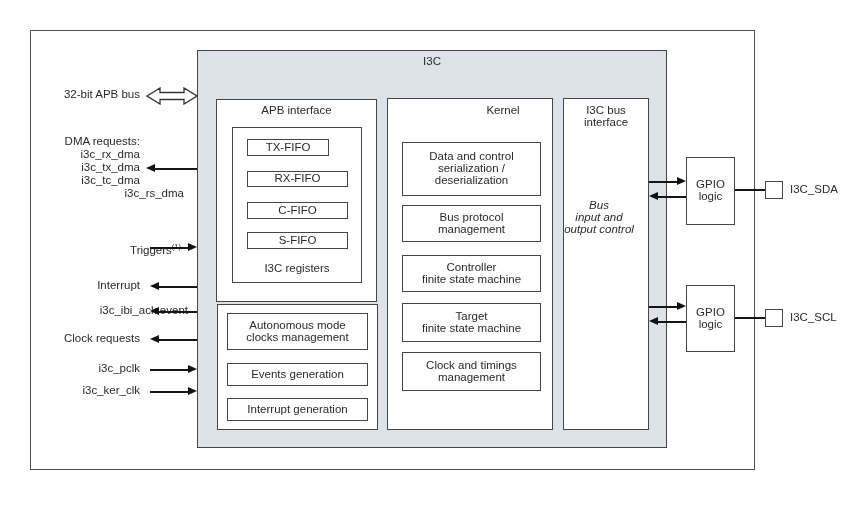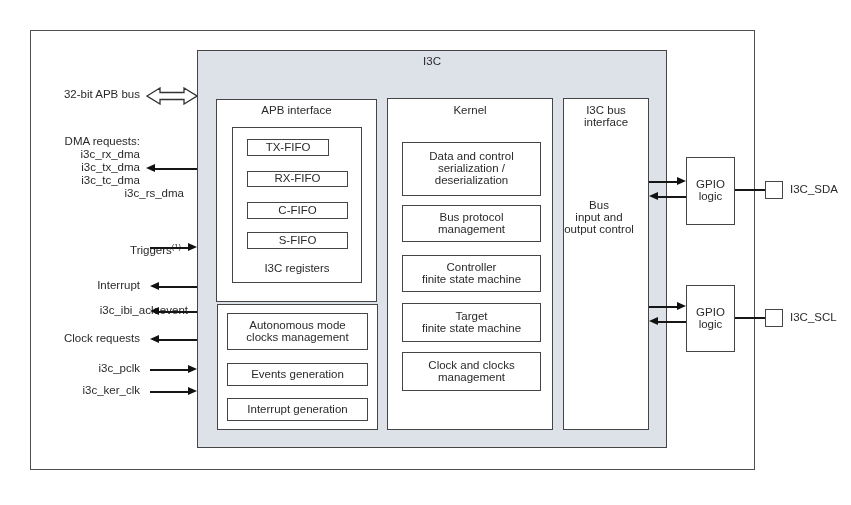--- a/index.html
+++ b/index.html
@@ -53,49 +53,49 @@
   <div>clocks management</div>
 </div>
 <div class="box ctr" style="left:227px;top:363px;width:141px;height:23px;">
     <span>Events generation</span>
   </div>
 <div class="box ctr" style="left:227px;top:398px;width:141px;height:23px;">
     <span>Interrupt generation</span>
   </div>
 
 <div class="box" style="left:387px;top:98px;width:166px;height:332px;"></div>
-<div class="ttl" style="left:387px;top:105px;width:166px;">Kernel</div>
+<div class="ttl" style="left:387px;top:105px;width:166px;padding-left:33px;">Kernel</div>
 <div class="box ctr" style="left:402px;top:142px;width:139px;height:54px;align-items:center;">
   <div>Data and control</div>
   <div>serialization /</div>
   <div>deserialization</div>
 </div>
 <div class="box ctr" style="left:402px;top:205px;width:139px;height:37px;">
   <div>Bus protocol</div>
   <div>management</div>
 </div>
 <div class="box ctr" style="left:402px;top:255px;width:139px;height:37px;">
   <div>Controller</div>
   <div>finite state machine</div>
 </div>
 <div class="box ctr" style="left:402px;top:303px;width:139px;height:39px;">
   <div>Target</div>
   <div>finite state machine</div>
 </div>
 <div class="box ctr" style="left:402px;top:352px;width:139px;height:39px;">
-  <div>Clock and clocks</div>
+  <div>Clock and timings</div>
   <div>management</div>
 </div>
 
 <div class="box" style="left:563px;top:98px;width:86px;height:332px;"></div>
 <div class="ttl" style="left:563px;top:105px;width:86px;">
   <div>I3C bus</div>
   <div>interface</div>
 </div>
-<div class="ttl" style="left:563px;top:200px;width:72px;">
+<div class="ttl" style="left:563px;top:200px;width:72px;font-style:italic;">
   <div>Bus</div>
   <div>input and</div>
   <div>output control</div>
 </div>
 
 <div class="box ctr" style="left:686px;top:157px;width:49px;height:68px;">
   <div>GPIO</div>
   <div>logic</div>
 </div>
 <div class="box ctr" style="left:686px;top:285px;width:49px;height:67px;">

